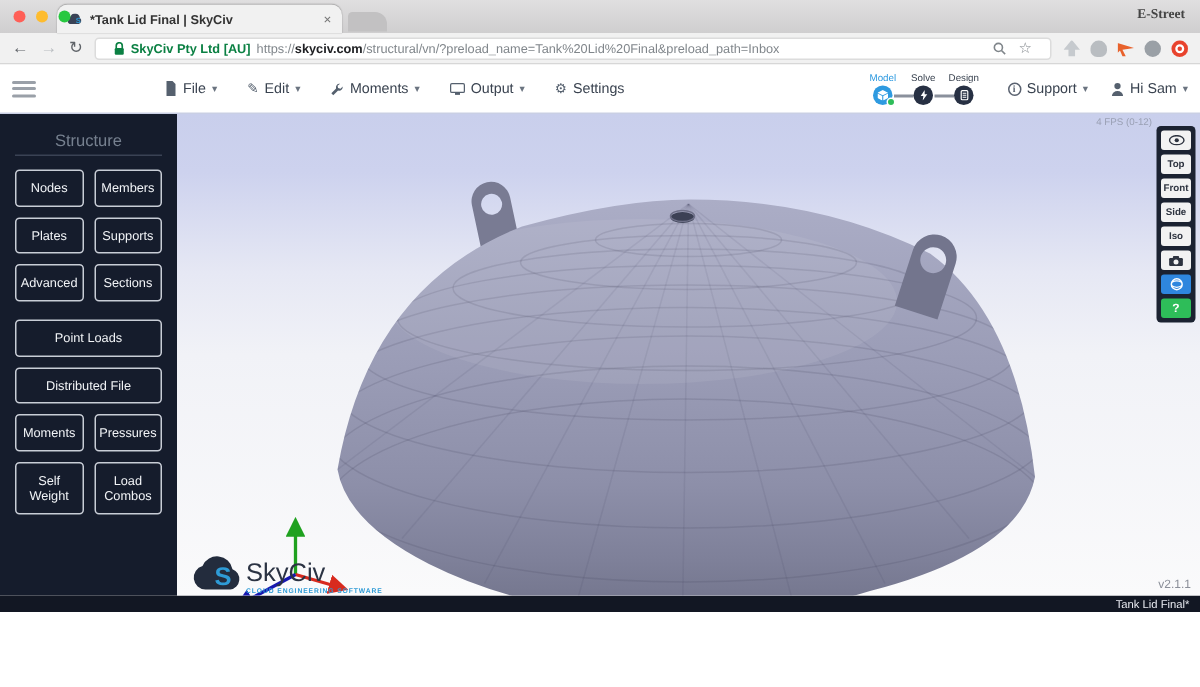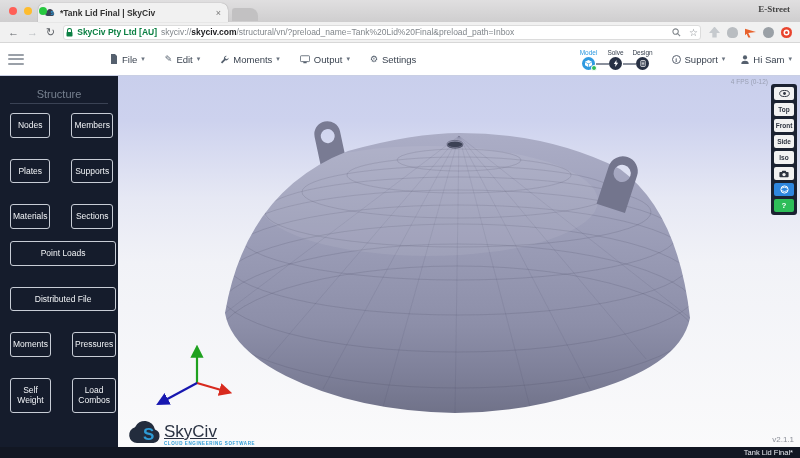--- a/index.html
+++ b/index.html
@@ -1,35 +1,35 @@
 <!DOCTYPE html>
 <html><head>
 <meta charset="utf-8">
 <style>
   * { margin:0; padding:0; box-sizing:border-box; }
   html,body { width:800px; height:458px; overflow:hidden; }
   body { font-family:"Liberation Sans","DejaVu Sans",sans-serif; font-size:10px; background:#fff; }
-  .window { position:relative; width:800px; height:458px; display:flex; flex-direction:column; }
+  .window { position:relative; width:800px; height:408px; display:flex; flex-direction:column; }
 
   
   .titlebar { height:22px; background:linear-gradient(#e0dfe0,#cfcecf); display:flex; align-items:flex-end; position:relative; flex:0 0 22px; }
   .traffic { position:absolute; left:9px; top:7px; display:flex; gap:7px; }
   .traffic span { width:8px; height:8px; border-radius:50%; display:block; }
   .tl-red { background:#ff5f57; } .tl-yellow { background:#febc2e; } .tl-green { background:#28c840; }
   .tab { margin-left:38px; width:190px; height:19px; background:#f1f1f1; border-radius:7px 7px 0 0; display:flex; align-items:center; padding:0 7px; gap:5px; box-shadow:0 0 1px rgba(0,0,0,.4); }
   .tab-title { font-size:8.5px; color:#333; white-space:nowrap; overflow:hidden; flex:1; font-weight:bold; }
   .tab-close { color:#777; font-size:9px; cursor:default; }
   .newtab-stub { width:26px; height:13px; background:#c2c1c2; border-radius:3px 8px 0 0; margin-left:4px; margin-bottom:1px; }
   .profile-name { position:absolute; right:10px; top:4px; font-size:9px; font-weight:bold; color:#444;font-family:Liberation Serif, serif; }
 
   
   .addressbar { height:21px; background:#f1f1f1; display:flex; align-items:center; padding:0 8px; gap:8px; flex:0 0 21px; border-bottom:1px solid #d7d7d7; }
   .nav-ic { font-size:11px; color:#5f6368; line-height:1; }
   .nav-ic.disabled { color:#b9bdc1; }
-  .urlfield { flex:1; height:15px; background:#fff; border-radius:3px; border:1px solid #dcdcdc; display:flex; align-items:center; padding:0 2px; gap:4px; overflow:hidden; }
+  .urlfield { flex:1; height:15px; background:#fff; border-radius:3px; border:1px solid #dcdcdc; display:flex; align-items:center; padding:0 12px; gap:4px; overflow:hidden; }
   .sec-label { color:#0b8043; font-size:8.5px; font-weight:bold; white-space:nowrap; }
   .url-text { font-size:8.5px; color:#80868b; white-space:nowrap; overflow:hidden; flex:1; }
   .url-text b { color:#202124; }
   .url-icons { display:flex; gap:8px; align-items:center; }
   .star { color:#80868b; font-size:10px; }
   .ext-icons { display:flex; gap:7px; align-items:center; }
   .ext { width:11px; height:11px; border-radius:50%; display:inline-block; }
   .ext-up { background:#c6cace; clip-path:polygon(50% 0,100% 60%,70% 60%,70% 100%,30% 100%,30% 60%,0 60%); border-radius:0; }
   .ext-cloud { background:#b9bdc1; border-radius:50% 50% 40% 40%; }
   .ext-orange { background:#e8622c; border-radius:0; clip-path:polygon(0 20%,100% 50%,30% 60%,50% 100%,30% 100%,15% 65%,0 80%); }
@@ -54,38 +54,38 @@
   .step-badge { position:absolute; right:-2px; bottom:-1px; width:6px; height:6px; border-radius:50%; background:#2ebd59; border:1px solid #fff; }
   .step-link { width:13px; height:2px; background:#8a909c; margin-top:14px; margin-left:-6px; margin-right:-6px; z-index:0; }
   .hdr-drop { display:flex; align-items:center; gap:4px; font-size:9.5px; color:#3a4350; cursor:pointer; }
   .circle-i { width:9px; height:9px; border-radius:50%; border:1px solid #5a6270; color:#5a6270; font-size:6.5px; display:inline-flex; align-items:center; justify-content:center; font-weight:bold; font-family:"Liberation Serif",serif; }
 
   
   .content { flex:1; display:flex; min-height:0; }
   .sidebar { width:118px; background:#151c2c; padding-top:10px; flex:0 0 118px; }
   .section-head { margin:2px 10px 9px; border-bottom:1px solid #3a4254; text-align:center; padding-bottom:3px; }
   .section-head span { color:#76808f; font-size:11px; }
-  .btn-grid { display:grid; grid-template-columns:1fr 1fr; gap:21px; padding:0 10px; margin-bottom:12px; }
+  .btn-grid { display:grid; grid-template-columns:1fr 1fr; gap:7px; padding:0 10px; margin-bottom:12px; }
   .sbtn { border:1px solid #c8cdd6; border-radius:3px; background:transparent; color:#f2f4f7; font-size:8.5px; font-family:inherit; padding:6px 2px; text-align:center; cursor:pointer; line-height:1.25; }
   .sbtn.wide { grid-column:span 2; }
 
   
   .viewport { position:relative; flex:1; background:linear-gradient(#c9cfec 0%, #cdd2ee 12%, #e6e8f4 33%, #f1f2f7 50%, #fafafb 100%); overflow:hidden; }
   .scene { position:absolute; left:0; top:0; }
   .fps { position:absolute; top:2px; right:32px; font-size:6.5px; color:#9aa0b4; }
   .version { position:absolute; bottom:3px; right:6px; font-size:8px; color:#8b8f99; }
 
   .view-toolbar { position:absolute; top:8px; right:3px; width:26px; background:#1b2231; border-radius:3px; padding:3px; display:flex; flex-direction:column; gap:3px; }
   .vbtn { height:13px; background:#f2f2f2; border:none; border-radius:2px; font-size:6.5px; font-weight:bold; color:#2e3440; font-family:inherit; display:flex; align-items:center; justify-content:center; cursor:pointer; padding:0; }
   .vbtn.blue { background:#2e86de; color:#fff; }
   .vbtn.green { background:#2ebd59; color:#fff; font-size:8px; }
 
   .logo { position:absolute; left:10px; bottom:1px; display:flex; align-items:flex-start; gap:2px; }
   .logo-text { display:flex; flex-direction:column; }
-  .logo-name { font-size:17px; color:#2b3343; letter-spacing:0; line-height:1; margin-top:3px;text-decoration:underline; }
+  .logo-name { font-size:17px; color:#2b3343; letter-spacing:0; line-height:1; margin-top:3px; }
   .logo-tagline { font-size:4.5px; color:#2e9bd6; letter-spacing:0.6px; font-weight:bold; margin-top:1px; }
 
   
   .statusbar { height:11px; background:#121723; display:flex; align-items:center; justify-content:flex-end; padding:0 7px; flex:0 0 11px; }
   .statusbar span { color:#e8eaf0; font-size:7.5px; }
 </style>
 </head>
 <body>
 
 <div class="window">
@@ -111,21 +111,21 @@
   <div class="addressbar">
     <span class="nav-ic">←</span>
     <span class="nav-ic disabled">→</span>
     <span class="nav-ic">↻</span>
     <div class="urlfield">
       <svg width="7" height="9" viewBox="0 0 7 9">
           <path d="M1.5 4 V2.5 a2 2 0 0 1 4 0 V4" fill="none" stroke="#0b8043" stroke-width="1.1"></path>
           <rect x="0.5" y="4" width="6" height="4.5" rx="0.8" fill="#0b8043"></rect>
         </svg>
       <span class="sec-label">SkyCiv Pty Ltd [AU]</span>
-      <span class="url-text"><span>skyciv://</span><b>skyciv.com</b><span>/structural/vn/?preload_name=Tank%20Lid%20Final&amp;preload_path=Inbox</span></span>
+      <span class="url-text"><span>https://</span><b>skyciv.com</b><span>/structural/vn/?preload_name=Tank%20Lid%20Final&amp;preload_path=Inbox</span></span>
       <span class="url-icons">
         <svg width="9" height="9" viewBox="0 0 10 10">
             <circle cx="4" cy="4" r="3" fill="none" stroke="#80868b" stroke-width="1.2"></circle>
             <line x1="6.3" y1="6.3" x2="9" y2="9" stroke="#80868b" stroke-width="1.2"></line>
           </svg>
         <span class="star">☆</span>
       </span>
     </div>
     <div class="ext-icons">
       <span class="ext ext-up"></span>
@@ -226,21 +226,21 @@
 
   <div class="content">
 
     <div class="sidebar">
       <div class="section-head"><span>Structure</span></div>
       <div class="btn-grid">
         <button class="sbtn">Nodes</button>
         <button class="sbtn">Members</button>
         <button class="sbtn">Plates</button>
         <button class="sbtn">Supports</button>
-        <button class="sbtn">Materials</button>
+        <button class="sbtn">Advanced</button>
         <button class="sbtn">Sections</button>
       </div>
       <div class="btn-grid">
         <button class="sbtn wide">Point Loads</button>
         <button class="sbtn wide">Distributed File</button>
         <button class="sbtn">Moments</button>
         <button class="sbtn">Pressures</button>
         <button class="sbtn">Self Weight</button>
         <button class="sbtn">Load Combos</button>
       </div>

